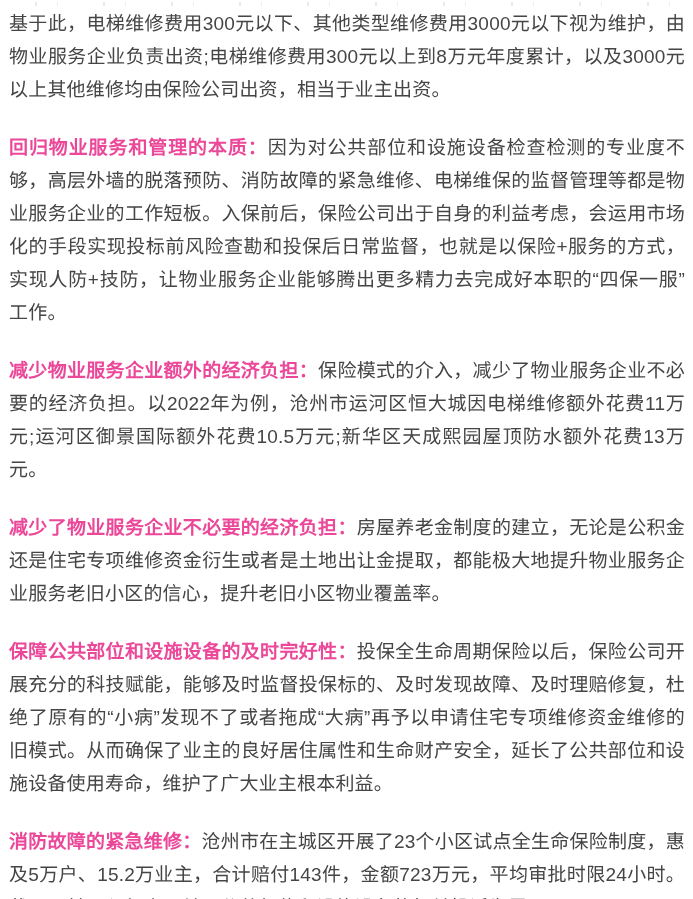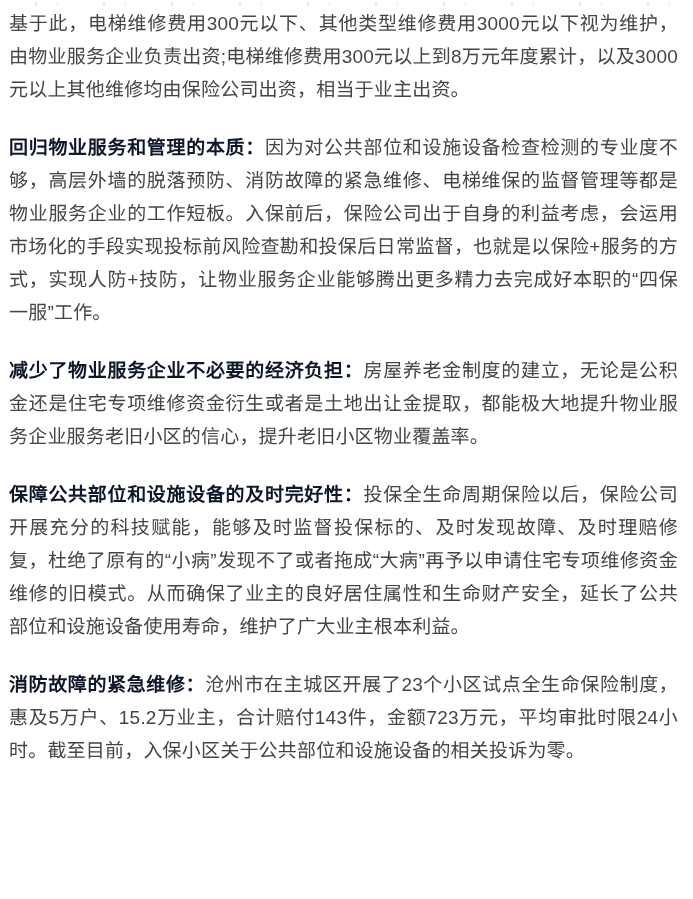--- a/index.html
+++ b/index.html
@@ -31,41 +31,42 @@
       90deg,
       transparent 0 24px,
       #aab0b6 24px 26px,
       transparent 26px 46px,
       #b6bbc0 46px 47px,
       transparent 47px 68px
     );
     opacity: 0.28;
   }
   p.para {
-    margin: 0 7px 25px 0;
+    margin: 0 0 25px 0;
   }
   p.para:last-child {
     margin-bottom: 0;
   }
   .para strong {
     font-weight: 700;
-    color: #0f172a;
+    color: #ec4899;
   }
 </style>
 </head>
 <body>
 
 <div class="article">
 
   <div class="clip-remnant"></div>
 
   <p class="para"><span>基于此，电梯维修费用300元以下、其他类型维修费用3000元以下视为维护，由物业服务企业负责出资;电梯维修费用300元以上到8万元年度累计，以及3000元以上其他维修均由保险公司出资，相当于业主出资。</span></p>
 
   <p class="para"><strong>回归物业服务和管理的本质：</strong><span>因为对公共部位和设施设备检查检测的专业度不够，高层外墙的脱落预防、消防故障的紧急维修、电梯维保的监督管理等都是物业服务企业的工作短板。入保前后，保险公司出于自身的利益考虑，会运用市场化的手段实现投标前风险查勘和投保后日常监督，也就是以保险+服务的方式，实现人防+技防，让物业服务企业能够腾出更多精力去完成好本职的“四保一服”工作。</span></p>
 
+  <p class="para"><strong>减少物业服务企业额外的经济负担：</strong><span>保险模式的介入，减少了物业服务企业不必要的经济负担。以2022年为例，沧州市运河区恒大城因电梯维修额外花费11万元;运河区御景国际额外花费10.5万元;新华区天成熙园屋顶防水额外花费13万元。</span></p>
 
   <p class="para"><strong>减少了物业服务企业不必要的经济负担：</strong><span>房屋养老金制度的建立，无论是公积金还是住宅专项维修资金衍生或者是土地出让金提取，都能极大地提升物业服务企业服务老旧小区的信心，提升老旧小区物业覆盖率。</span></p>
 
   <p class="para"><strong>保障公共部位和设施设备的及时完好性：</strong><span>投保全生命周期保险以后，保险公司开展充分的科技赋能，能够及时监督投保标的、及时发现故障、及时理赔修复，杜绝了原有的“小病”发现不了或者拖成“大病”再予以申请住宅专项维修资金维修的旧模式。从而确保了业主的良好居住属性和生命财产安全，延长了公共部位和设施设备使用寿命，维护了广大业主根本利益。</span></p>
 
   <p class="para"><strong>消防故障的紧急维修：</strong><span>沧州市在主城区开展了23个小区试点全生命保险制度，惠及5万户、15.2万业主，合计赔付143件，金额723万元，平均审批时限24小时。截至目前，入保小区关于公共部位和设施设备的相关投诉为零。</span></p>
 
 </div>
 
 </body></html>

